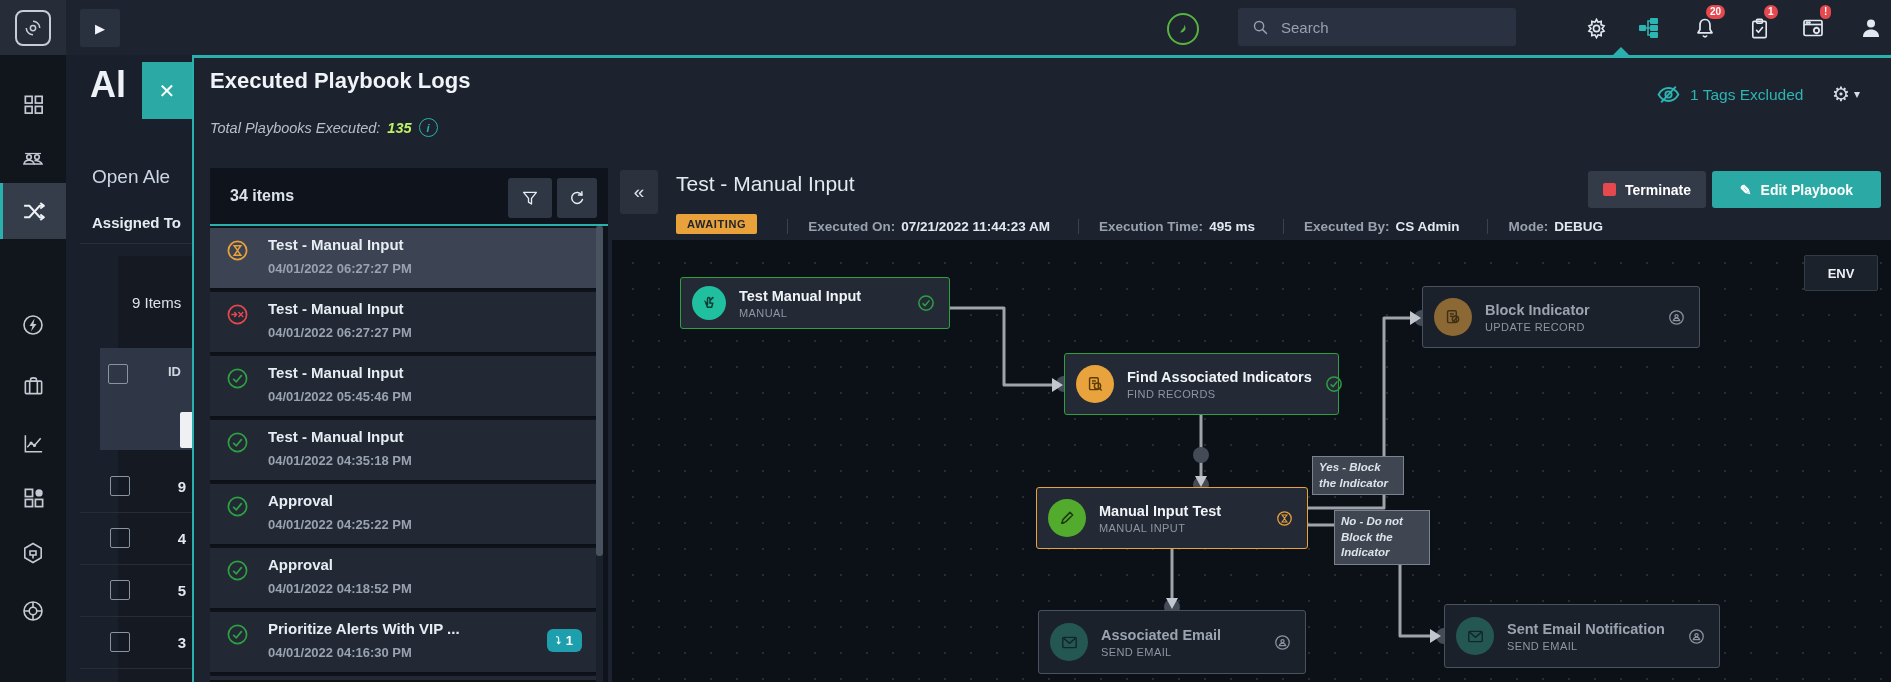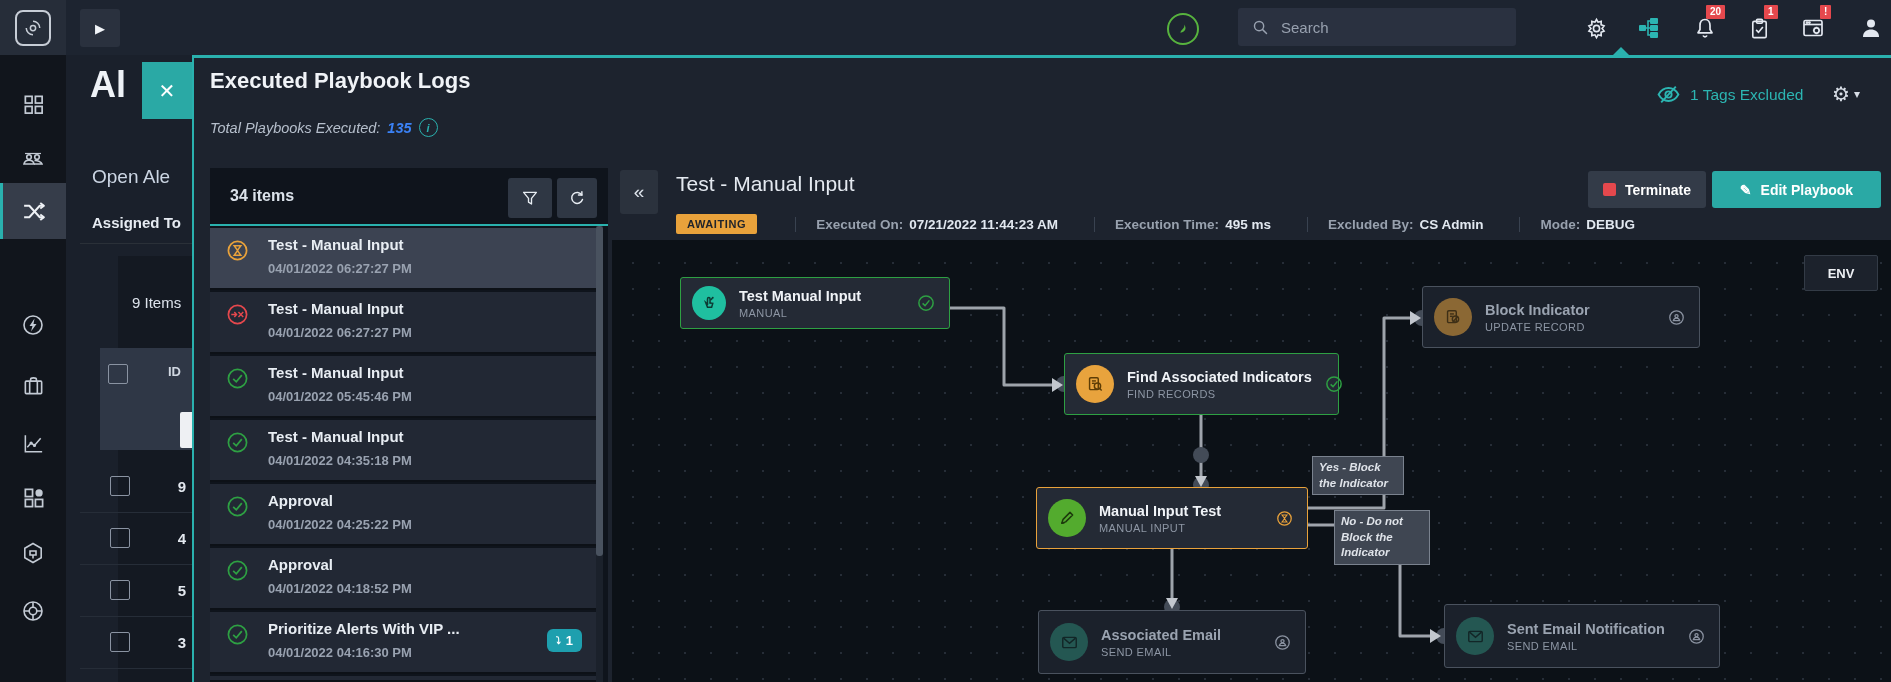--- a/index.html
+++ b/index.html
@@ -10,21 +10,21 @@
   
   .topbar{left:0;top:0;width:1891px;height:55px;background:#1d2430;}
   .logobox{left:0;top:0;width:66px;height:55px;background:#262d39;display:flex;align-items:center;justify-content:center;}
   .logo-sq{width:32px;height:32px;border:2px solid #c7cdd6;border-radius:8px;display:flex;align-items:center;justify-content:center;}
   .playbtn{left:80px;top:9px;width:40px;height:38px;background:#2a313e;border-radius:3px;color:#f2f5f9;font-size:13px;display:flex;align-items:center;justify-content:center;}
   .syncicon{left:1167px;top:13px;width:28px;height:28px;border:2px solid #57b33e;border-radius:50%;display:flex;align-items:center;justify-content:center;}
   .search{left:1238px;top:8px;width:278px;height:38px;background:#2a3140;border-radius:3px;display:flex;align-items:center;gap:10px;padding:0 14px;box-sizing:border-box;}
   .search input{background:transparent;border:none;outline:none;color:#cdd4de;font-size:15px;width:200px;font-family:"Liberation Sans",sans-serif;}
   .search input::placeholder{color:#98a1af;}
   .tb-ic{top:15px;width:26px;height:26px;color:#e3e8f0;display:flex;align-items:center;justify-content:center;}
-  .badge{position:absolute;background:#e5484d;color:#fff;font-size:10px;font-weight:bold;border-radius:1px;padding:1px 4px;line-height:12px;}
+  .badge{position:absolute;background:#e5484d;color:#fff;font-size:10px;font-weight:bold;border-radius:7px;padding:1px 4px;line-height:12px;}
 
   
   .sidebar{left:0;top:55px;width:66px;height:627px;background:#11151c;}
   .sb-item{position:absolute;left:0;width:66px;height:52px;display:flex;align-items:center;justify-content:center;color:#c3cad4;}
   .sb-item.sel{background:#363d4a;height:56px;}
   .sb-item.sel::before{content:"";position:absolute;left:0;top:0;width:3px;height:100%;background:#2ab1ae;}
 
   
   .bg-title{left:90px;top:64px;font-size:36px;font-weight:bold;color:#eef2f7;}
   .bg-open{left:92px;top:166px;font-size:19px;color:#ccd6e4;}
@@ -39,21 +39,21 @@
   .bg-row .chk{margin-left:30px;}
   .bg-id{position:absolute;right:6px;font-size:15px;font-weight:bold;color:#e3e8ef;}
   .bg-idh{left:168px;top:364px;font-size:13px;font-weight:bold;color:#cfd6e0;}
 
   
   .modal{left:192px;top:55px;width:1699px;height:627px;background:#1d232e;border-top:3px solid #2ab1ae;border-left:2px solid #2ab1ae;box-sizing:border-box;}
   .notch{left:1612px;top:47px;width:0;height:0;border-left:9px solid transparent;border-right:9px solid transparent;border-bottom:9px solid #2ab1ae;}
   .closex{left:142px;top:62px;width:50px;height:57px;background:#2aa9a5;color:#fff;font-size:20px;display:flex;align-items:center;justify-content:center;}
   .m-title{left:210px;top:68px;font-size:22px;font-weight:bold;color:#f0f3f7;}
   .m-sub{left:210px;top:118px;font-size:14.5px;font-style:italic;color:#b6bfcc;display:flex;align-items:center;gap:7px;}
-  .m-sub b{color:#3b82f6;text-align:center;}
+  .m-sub b{color:#bef264;text-align:center;}
   .info-i{width:17px;height:17px;border:1.5px solid #2ab1ae;border-radius:50%;color:#2ab1ae;font-size:11px;font-style:italic;font-weight:bold;display:flex;align-items:center;justify-content:center;}
   .tags-row{left:1656px;top:82px;display:flex;align-items:center;gap:9px;color:#2cb5b2;font-size:15.5px;}
   .m-gear{left:1832px;top:82px;display:flex;align-items:center;gap:4px;color:#d7dde6;font-size:20px;}
 
   
   .listpanel{left:210px;top:168px;width:398px;height:514px;background:#0f141c;}
   .lp-head{position:absolute;left:0;top:0;width:398px;height:58px;border-bottom:2px solid #2ab1ae;box-sizing:border-box;}
   .lp-count{position:absolute;left:20px;top:19px;font-size:16px;font-weight:bold;color:#dbe2ea;}
   .lp-btn{position:absolute;top:10px;height:40px;background:#2f3744;border-radius:3px;display:flex;align-items:center;justify-content:center;color:#e8edf3;}
   .pb-item{position:absolute;left:0;width:390px;height:62px;background:#222834;border-bottom:2px solid #0d1117;box-sizing:border-box;}
@@ -62,21 +62,21 @@
   .pb-t{position:absolute;left:58px;top:8px;font-size:15px;font-weight:bold;color:#e8edf3;}
   .pb-d{position:absolute;left:58px;top:33px;font-size:13px;color:#99a2b0;font-weight:bold;}
   .pb-badge{position:absolute;right:18px;top:17px;background:#1e9fae;color:#fff;border-radius:6px;font-size:13px;font-weight:bold;padding:4px 9px;display:flex;align-items:center;gap:5px;}
   .scrolltrack{position:absolute;left:386px;top:58px;width:7px;height:456px;background:#1b212b;}
   .scrollthumb{position:absolute;left:0;top:0;width:7px;height:330px;background:#49525f;border-radius:3px;}
 
   
   .detail-head{left:612px;top:168px;width:1279px;height:72px;background:#1d232e;}
   .collapse-btn{left:620px;top:170px;width:38px;height:44px;background:#2b323d;border-radius:3px;color:#dfe5ed;font-size:19px;display:flex;align-items:center;justify-content:center;}
   .d-title{left:676px;top:172px;font-size:21px;color:#e4e9f0;}
-  .meta-row{left:676px;top:214px;display:flex;align-items:center;gap:16px;font-size:13.5px;}
+  .meta-row{left:676px;top:214px;display:flex;align-items:flex-end;gap:8px;font-size:13.5px;}
   .await-badge{background:#e9a23b;color:#20242b;font-size:11px;font-weight:bold;letter-spacing:.6px;padding:4px 11px;border-radius:2px;margin-right:22px;}
   .meta-item{display:flex;align-items:center;gap:6px;padding:0 20px;border-left:1px solid #394250;color:#98a1ae;font-weight:bold;}
   .meta-item:first-of-type{border-left:none;padding-left:0;}
   .meta-item b{color:#e2e8f0;}
   .btn{position:absolute;top:171px;height:37px;border-radius:3px;display:flex;align-items:center;justify-content:center;gap:9px;font-size:14px;font-weight:bold;color:#fff;box-sizing:border-box;}
   .btn-terminate{left:1588px;width:118px;background:#333b48;}
   .btn-edit{left:1712px;width:169px;background:#2aa9a5;}
   .stopSq{width:13px;height:13px;background:#e5484d;border-radius:2px;}
 
   
@@ -403,21 +403,21 @@
     <span class="await-badge">AWAITING</span>
     <span class="meta-item">
       <span>Executed On:</span>
       <b>07/21/2022 11:44:23 AM</b>
     </span>
     <span class="meta-item">
       <span>Execution Time:</span>
       <b>495 ms</b>
     </span>
     <span class="meta-item">
-      <span>Excluded By:</span>
+      <span>Executed By:</span>
       <b>CS Admin</b>
     </span>
     <span class="meta-item">
       <span>Mode:</span>
       <b>DEBUG</b>
     </span>
   </div>
 
   <div class="abs btn btn-terminate">
     <span class="stopSq"></span>

